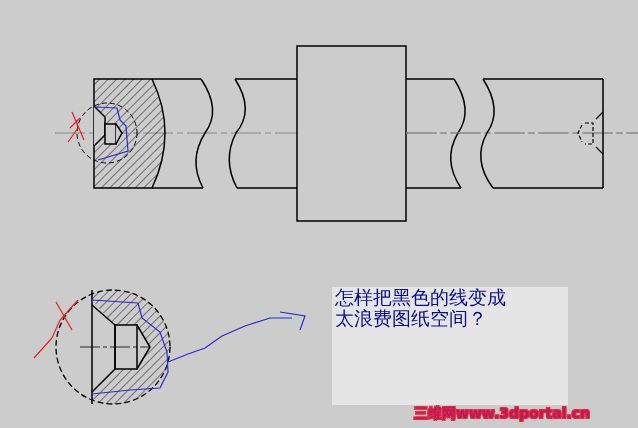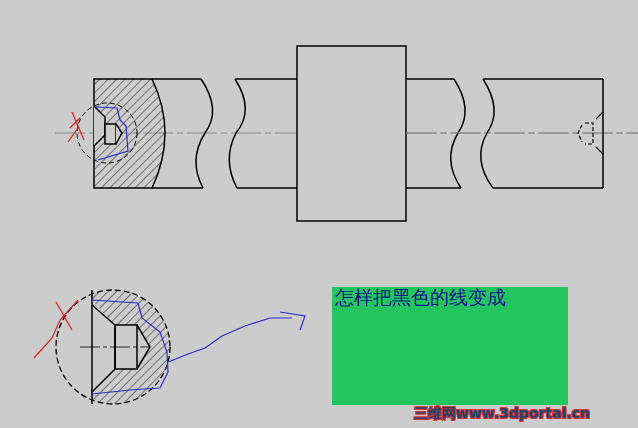--- a/index.html
+++ b/index.html
@@ -1,20 +1,20 @@
 <!DOCTYPE html>
 <html><head>
 <meta charset="utf-8">
 <style>
   html,body{margin:0;padding:0;}
   body{width:638px;height:428px;background:#cccccc;position:relative;overflow:hidden;font-family:"DejaVu Sans",sans-serif;}
   #canvas{position:absolute;left:0;top:0;}
-  .textbox{position:absolute;left:332px;top:287px;width:236px;height:118px;background:#22c55e;}
+  .textbox{position:absolute;left:332px;top:287px;width:236px;height:118px;background:#e5e5e5;}
   .textbox .line{color:#0b0b8f;font-size:19px;line-height:21px;white-space:nowrap;margin-left:3px;letter-spacing:0px;}
-  .wm{position:absolute;left:414px;top:405px;height:20px;font-size:14px;font-weight:bold;color:#0c4a6e;
+  .wm{position:absolute;left:414px;top:405px;height:20px;font-size:14px;font-weight:bold;color:#be185d;
       text-shadow:-1px -1px 0 #e0303a,1px -1px 0 #e0303a,-1px 1px 0 #e0303a,1px 1px 0 #e0303a,0 0 2px #e0303a;white-space:nowrap;}
 </style>
 </head>
 <body>
 
 <svg id="canvas" width="638" height="428" viewBox="0 0 638 428">
   <defs>
     <pattern id="hatch" patternUnits="userSpaceOnUse" width="6" height="6" patternTransform="rotate(45)">
       <line x1="0" y1="0" x2="0" y2="6" stroke="#000" stroke-width="0.9"></line>
     </pattern>
@@ -79,15 +79,16 @@
 
     <path d="M92,300 L138,303 L142,318 L160,332 L167,352 L168,372 L160,388 L130,390 L92,394" fill="none" stroke="#2a2ad0" stroke-width="1.2"></path>
     <path d="M168,362 L188,354 L205,348 L222,336 L245,326 L270,318 L292,318 M280,312 L305,316 L300,330" fill="none" stroke="#2a2ad0" stroke-width="1.2"></path>
 
     <path d="M34,358 L52,338 L60,320 L78,300 M56,302 L72,330" fill="none" stroke="#e02020" stroke-width="1.2"></path>
   </g>
 </svg>
 
 <div class="textbox">
   <div class="line">怎样把黑色的线变成</div>
+  <div class="line">太浪费图纸空间？</div>
 </div>
 
 <div class="wm">三维网www.3dportal.cn</div>
 
 </body></html>

